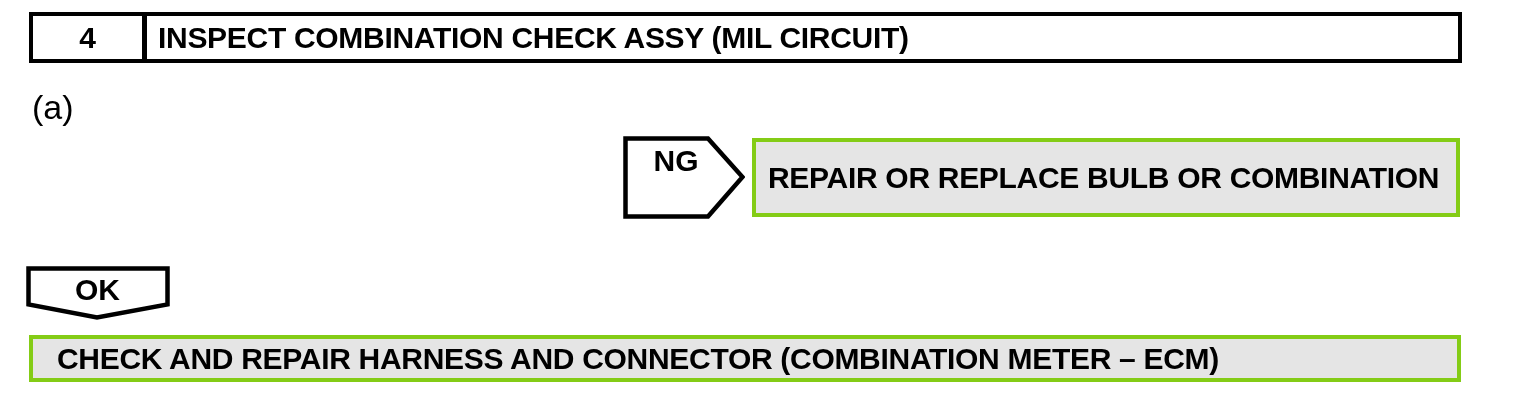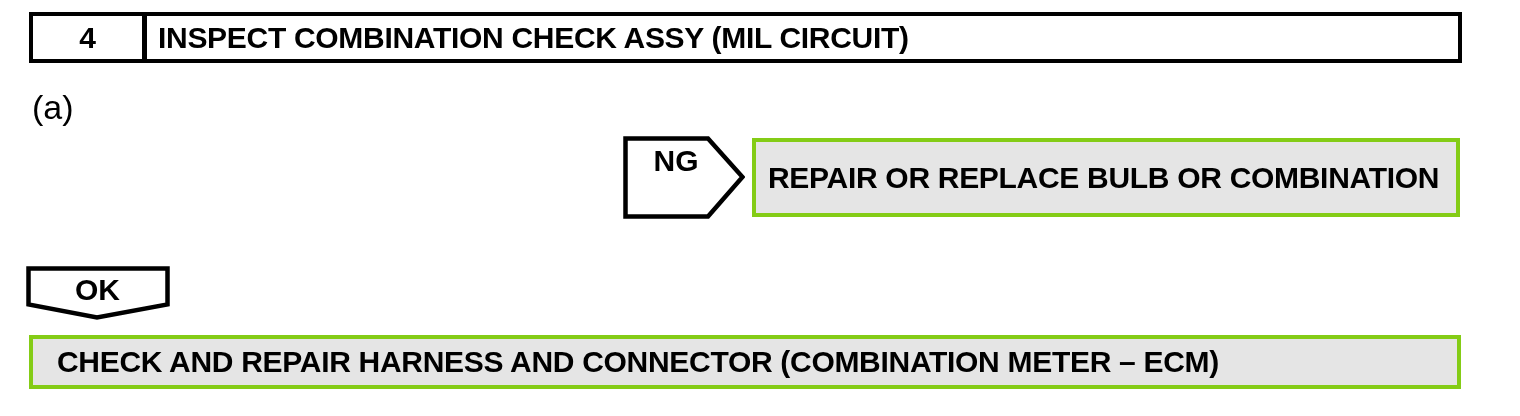--- a/index.html
+++ b/index.html
@@ -103,21 +103,21 @@
     left: 752px; top: 138px;
     width: 708px; height: 79px;
     display: flex;
     flex-direction: column;
     justify-content: center;
     padding-left: 12px;
     line-height: 32px;
   }
   #ok-action-box {
     left: 29px; top: 335px;
-    width: 1432px; height: 54px;
+    width: 1432px; height: 47px;
     display: flex;
     align-items: center;
     padding-left: 24px;
     line-height: 30px;
   }
 </style>
 </head>
 <body>
 
 <div id="canvas">

